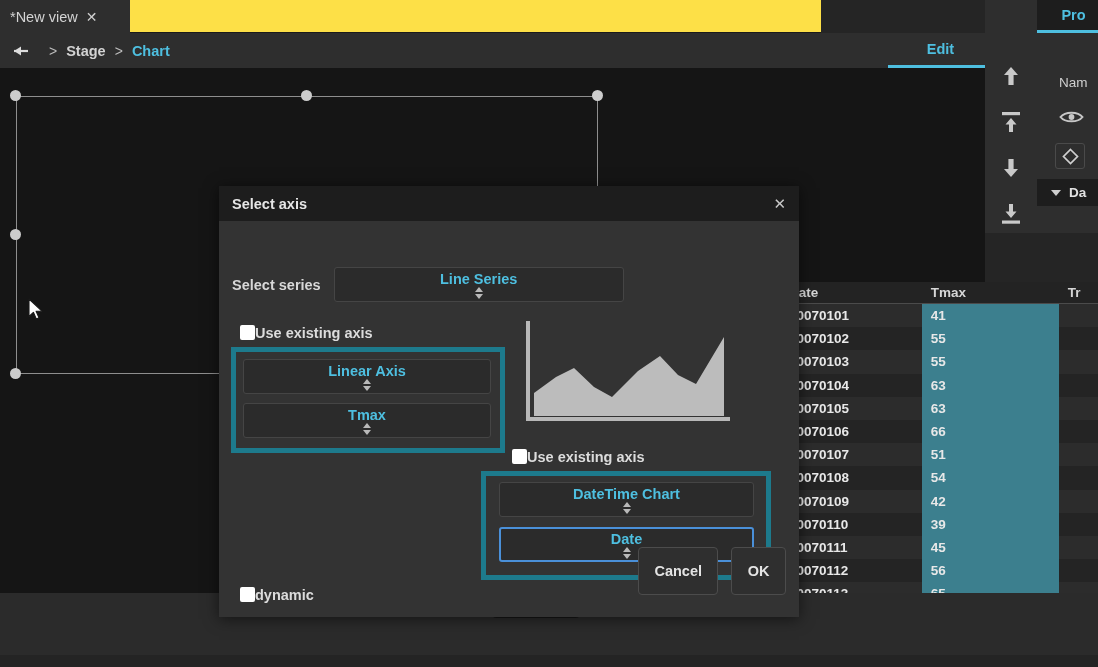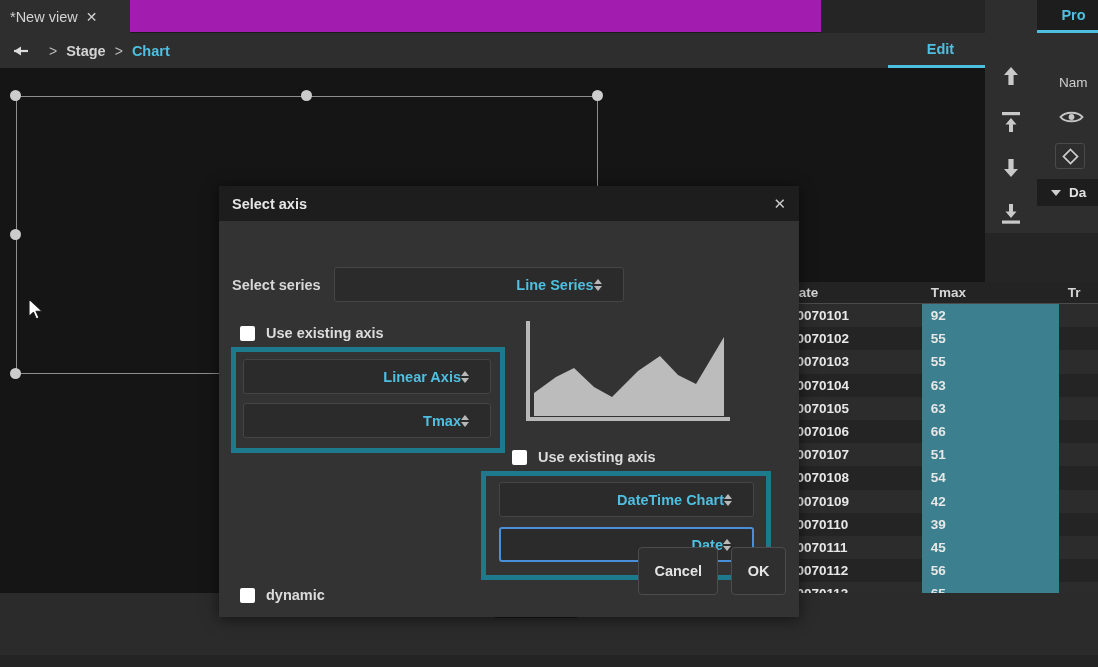--- a/index.html
+++ b/index.html
@@ -7,21 +7,21 @@
     width: 1098px; height: 667px;
     background: #1b1b1b;
     font-family: "Liberation Sans", sans-serif;
     overflow: hidden;
   }
   #root { position: relative; width: 1098px; height: 667px; background: #252525; }
 
   
   .tabstrip {
     position: absolute; left: 0; top: 0; width: 821px; height: 33px;
-    background: #a21caf; border-bottom: 1px solid #1b1b1b;
+    background: #fde047; border-bottom: 1px solid #1b1b1b;
   }
   .view-tab {
     position: absolute; left: 0; top: 0; width: 130px; height: 33px;
     background: #2e2e2e; display: flex; align-items: center;
     padding: 0 10px; gap: 8px;
   }
   .view-tab .label { color: #d3d3d3; font-size: 14.5px; white-space: nowrap; }
   .view-tab .closex {
     color: #cfcfcf; font-size: 14px; line-height: 1; cursor: pointer;
     font-family: "DejaVu Sans", sans-serif;
@@ -143,33 +143,33 @@
   .dlg-body { position: relative; height: 396px; }
 
   .row-series {
     position: absolute; left: 13px; top: 46px; display: flex;
     align-items: center; gap: 13px;
   }
   .lbl { color: #d8d8d8; font-size: 14.5px; font-weight: bold; }
 
   .combo {
     background: #2b2b2b; border: 1px solid #454545; border-radius: 3px;
-    height: 35px; display: flex; align-items: center; justify-content: flex-end;
-    padding: 0 21px; cursor: pointer;
+    height: 35px; display: flex; align-items: center; justify-content: center;
+    padding: 0 21px; cursor: pointer; flex-direction: column;
   }
   .combo .val { color: #4ebfe0; font-size: 14.5px; font-weight: bold; }
   .combo .spin {
     display: flex; flex-direction: column; align-items: center;
     gap: 2px; color: #bdbdbd;
   }
   .spin .up { width:0;height:0;border-left:4px solid transparent;border-right:4px solid transparent;border-bottom:5px solid #b9b9b9; }
   .spin .dn { width:0;height:0;border-left:4px solid transparent;border-right:4px solid transparent;border-top:5px solid #b9b9b9; }
   .combo.focused { border: 2px solid #4a90d9; }
 
-  .chk-row { display: flex; align-items: flex-end; gap: 11px; }
+  .chk-row { display: flex; align-items: flex-start; }
   .chkbox {
     width: 15px; height: 15px; background: #ffffff; border-radius: 2px;
     cursor: pointer;
   }
   .chk-row .ctext { color: #dcdcdc; font-size: 14.5px; font-weight: bold; }
 
   .hl-box { position: absolute; border: 5px solid #1d7a8c; }
 
   .thumb {
     position: absolute; left: 293px; top: 94px; width: 221px; height: 117px;
@@ -291,21 +291,21 @@
 
   <div class="datatable">
     <div class="dt-head">
       <div class="th col-date">Date</div>
       <div class="th col-tmax">Tmax</div>
       <div class="th col-tr">Tr</div>
     </div>
     <div id="table-rows">
         <div class="dt-row odd">
           <div class="dt-cell col-date">20070101</div>
-          <div class="dt-cell col-tmax sel-col">92</div>
+          <div class="dt-cell col-tmax sel-col">41</div>
           <div class="dt-cell col-tr"></div>
         </div>
         <div class="dt-row even">
           <div class="dt-cell col-date">20070102</div>
           <div class="dt-cell col-tmax sel-col">55</div>
           <div class="dt-cell col-tr"></div>
         </div>
         <div class="dt-row odd">
           <div class="dt-cell col-date">20070103</div>
           <div class="dt-cell col-tmax sel-col">55</div>

